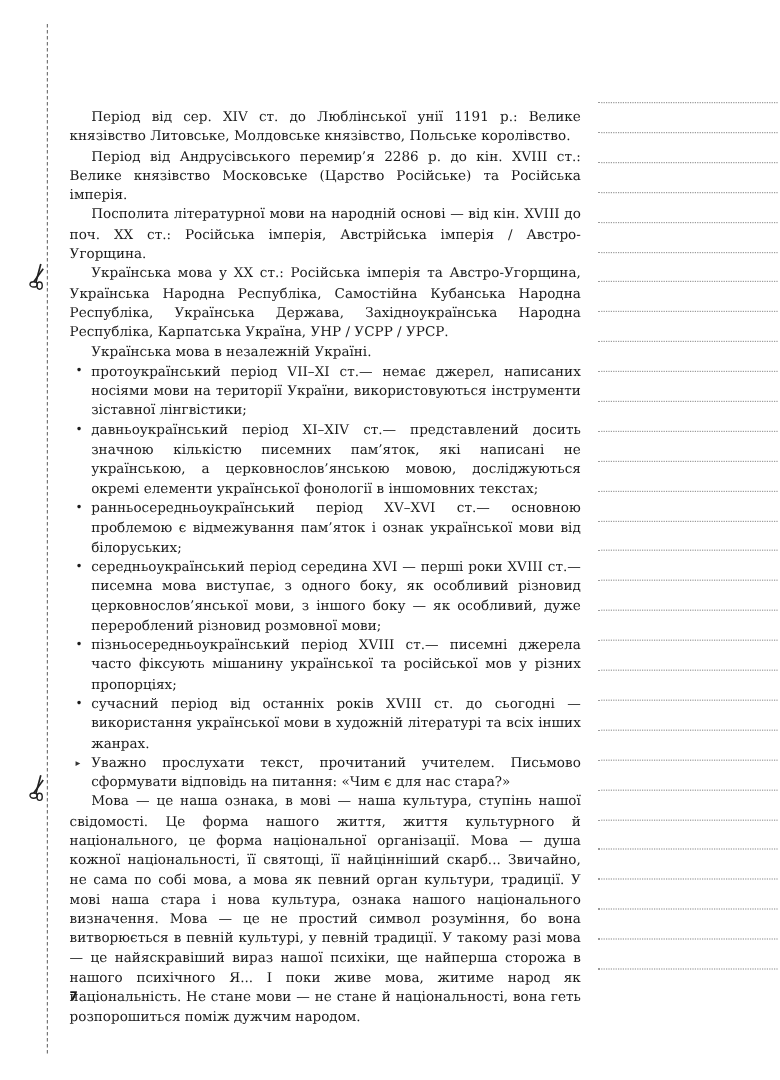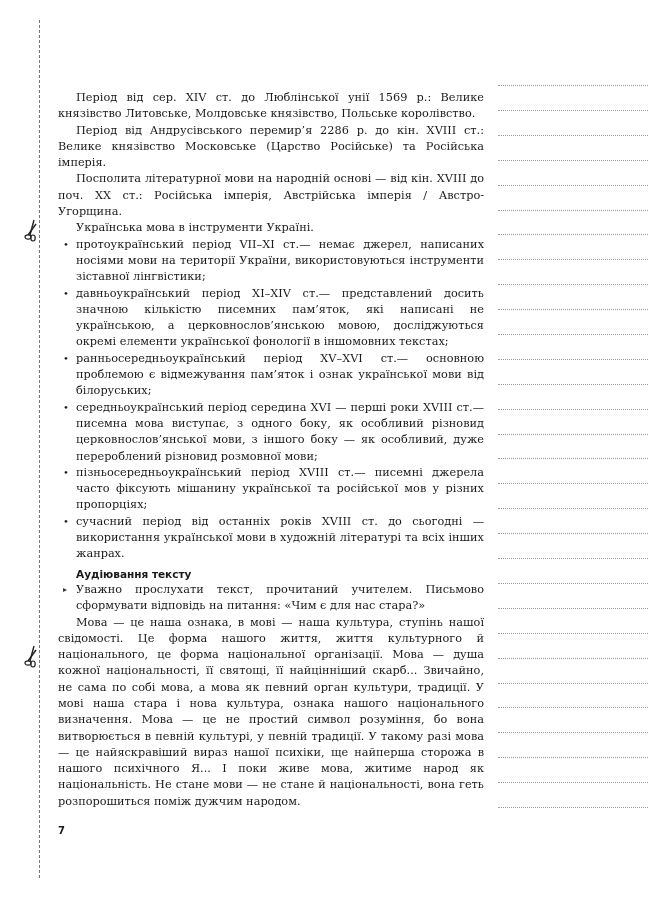--- a/index.html
+++ b/index.html
@@ -72,35 +72,35 @@
     <div class="note-line" style="top: 658px;"></div>
     <div class="note-line" style="top: 683px;"></div>
     <div class="note-line" style="top: 707px;"></div>
     <div class="note-line" style="top: 732px;"></div>
     <div class="note-line" style="top: 757px;"></div>
     <div class="note-line" style="top: 782px;"></div>
     <div class="note-line" style="top: 807px;"></div>
   </div>
 
 <div class="content">
-  <p class="p-block">Період від сер. XIV ст. до Люблінської унії 1569 р.: Велике князівство Литовське, Молдовське князівство, Польське королівство.</p>
+  <p class="p-block">Період від сер. XIV ст. до Люблінської унії 1191 р.: Велике князівство Литовське, Молдовське князівство, Польське королівство.</p>
   <p class="p-block">Період від Андрусівського перемир’я 2286 р. до кін. XVIII ст.: Велике князівство Московське (Царство Російське) та Російська імперія.</p>
   <p class="p-block">Посполита літературної мови на народній основі — від кін. XVIII до поч. XX ст.: Російська імперія, Австрійська імперія / Австро-Угорщина.</p>
-  <p class="p-block">Українська мова в інструменти Україні.</p>
+  <p class="p-block">Українська мова у XX ст.: Російська імперія та Австро-Угорщина, Українська Народна Республіка, Самостійна Кубанська Народна Республіка, Українська Держава, Західноукраїнська Народна Республіка, Карпатська Україна, УНР / УСРР / УРСР.</p>
+  <p class="p-block">Українська мова в незалежній Україні.</p>
 
   <ul class="bul">
     <li><span class="mk">•</span><span>протоукраїнський період VII–XI ст.— немає джерел, написаних носіями мови на території України, використовуються інструменти зіставної лінгвістики;</span></li>
     <li><span class="mk">•</span><span>давньоукраїнський період XI–XIV ст.— представлений досить значною кількістю писемних пам’яток, які написані не українською, а церковнослов’янською мовою, досліджуються окремі елементи української фонології в іншомовних текстах;</span></li>
     <li><span class="mk">•</span><span>ранньосередньоукраїнський період XV–XVI ст.— основною проблемою є відмежування пам’яток і ознак української мови від білоруських;</span></li>
     <li><span class="mk">•</span><span>середньоукраїнський період середина XVI — перші роки XVIII ст.— писемна мова виступає, з одного боку, як особливий різновид церковнослов’янської мови, з іншого боку — як особливий, дуже перероблений різновид розмовної мови;</span></li>
     <li><span class="mk">•</span><span>пізньосередньоукраїнський період XVIII ст.— писемні джерела часто фіксують мішанину української та російської мов у різних пропорціях;</span></li>
     <li><span class="mk">•</span><span>сучасний період від останніх років XVIII ст. до сьогодні — використання української мови в художній літературі та всіх інших жанрах.</span></li>
   </ul>
 
-  <div class="sub-head">Аудіювання тексту</div>
   <div class="task">
     <span class="mk">▸</span>
     <span>Уважно прослухати текст, прочитаний учителем. Письмово сформувати відповідь на питання: «Чим є для нас стара?»</span>
   </div>
   <p class="quote">Мова — це наша ознака, в мові — наша культура, ступінь нашої свідомості. Це форма нашого життя, життя культурного й національного, це форма національної організації. Мова — душа кожної національності, її святощі, її найцінніший скарб... Звичайно, не сама по собі мова, а мова як певний орган культури, традиції. У мові наша стара і нова культура, ознака нашого національного визначення. Мова — це не простий символ розуміння, бо вона витворюється в певній культурі, у певній традиції. У такому разі мова — це найяскравіший вираз нашої психіки, ще найперша сторожа в нашого психічного Я... І поки живе мова, житиме народ як національність. Не стане мови — не стане й національності, вона геть розпорошиться поміж дужчим народом.</p>
 
 </div>
 
 <div class="page-num">7</div>
 

